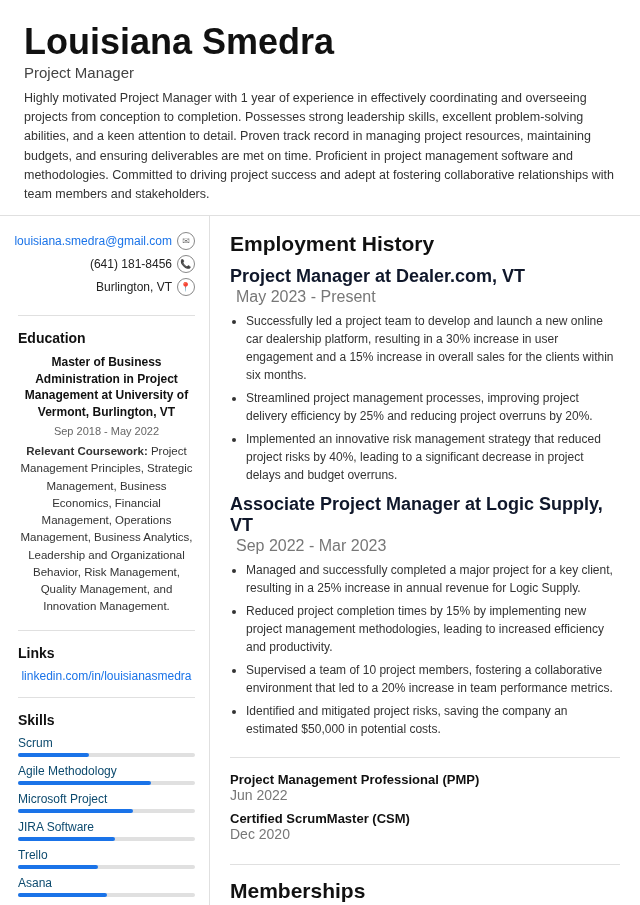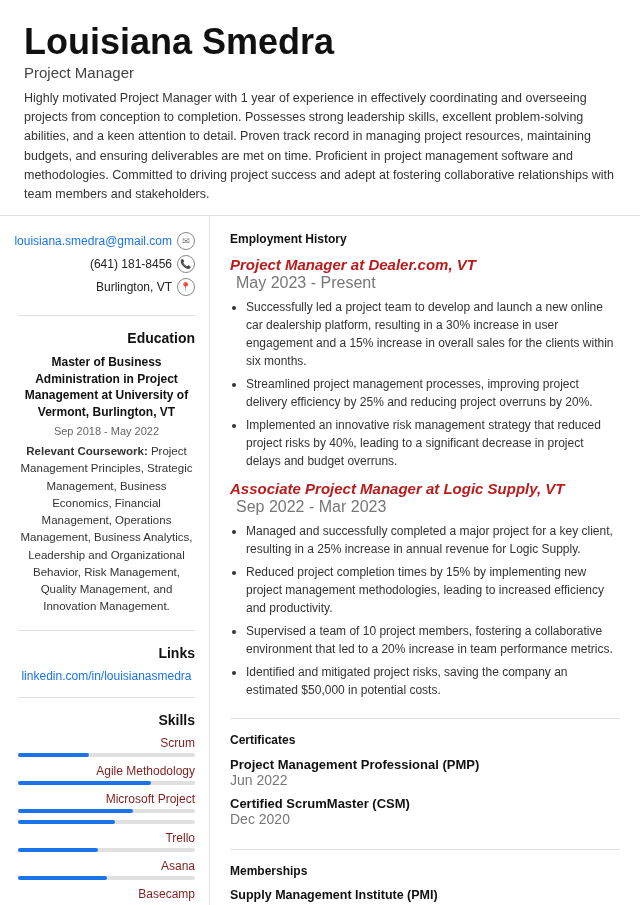--- a/index.html
+++ b/index.html
@@ -88,21 +88,21 @@
       border-bottom: 1px solid #e0e0e0;
       padding-bottom: 14px;
       margin-bottom: 14px;
     }
     .section-left:last-child {
       border-bottom: none;
     }
     .section-left-title {
       font-size: 14px;
       font-weight: 700;
-      text-align: right;
+      text-align: left;
       margin-bottom: 8px;
       color: #111;
     }
     .edu-degree {
       font-size: 12px;
       font-weight: 700;
       text-align: center;
       color: #111;
       line-height: 1.4;
     }
@@ -124,23 +124,22 @@
       font-size: 12px;
       text-decoration: none;
       display: block;
       text-align: center;
     }
     .skill-item {
       margin-bottom: 7px;
     }
     .skill-name {
       font-size: 12px;
-      text-align: right;
       margin-bottom: 3px;
-      color: #7f1d1d;
+      color: #0c4a6e;
     }
     .skill-bar-bg {
       width: 100%;
       height: 4px;
       background: #e0e0e0;
       border-radius: 2px;
     }
     .skill-bar-fill {
       height: 4px;
       background: #1a73e8;
@@ -157,31 +156,30 @@
     .section-right {
       border-bottom: 1px solid #e0e0e0;
       padding-bottom: 14px;
       margin-bottom: 14px;
     }
     .section-right:last-child {
       border-bottom: none;
       margin-bottom: 0;
     }
     .section-right-title {
-      font-size: 12px;
+      font-size: 21px;
       font-weight: 700;
       color: #111;
       margin-bottom: 10px;
     }
     .job-title {
-      font-size: 15px;
-      font-weight: 700;
-      color: #b91c1c;
+      font-size: 18px;
+      font-weight: 700;
+      color: #0f172a;
       margin-bottom: 1px;
-      font-style: italic;
     }
     .job-date {
       font-size: 16px;
       color: #777;
       margin-bottom: 6px;
       margin-left: 6px;
     }
     .job-bullets {
       padding-left: 16px;
     }
@@ -274,20 +272,21 @@
         <div class="skill-bar-fill" style="width:75%"></div>
       </div>
     </div>
             <div class="skill-item">
       <div class="skill-name">Microsoft Project</div>
       <div class="skill-bar-bg">
         <div class="skill-bar-fill" style="width:65%"></div>
       </div>
     </div>
             <div class="skill-item">
+      <div class="skill-name">JIRA Software</div>
       <div class="skill-bar-bg">
         <div class="skill-bar-fill" style="width:55%"></div>
       </div>
     </div>
             <div class="skill-item">
       <div class="skill-name">Trello</div>
       <div class="skill-bar-bg">
         <div class="skill-bar-fill" style="width:45%"></div>
       </div>
     </div>
@@ -327,21 +326,20 @@
                 <li>Managed and successfully completed a major project for a key client, resulting in a 25% increase in annual revenue for Logic Supply.</li>
                 <li>Reduced project completion times by 15% by implementing new project management methodologies, leading to increased efficiency and productivity.</li>
                 <li>Supervised a team of 10 project members, fostering a collaborative environment that led to a 20% increase in team performance metrics.</li>
                 <li>Identified and mitigated project risks, saving the company an estimated $50,000 in potential costs.</li>
               </ul>
     </div>
           </div>
       </div>
 
       <div class="section-right">
-        <div class="section-right-title">Certificates</div>
         <div id="certs-container">
             <div>
       <div class="cert-name">Project Management Professional (PMP)</div>
       <div class="cert-date">Jun 2022</div>
     </div>
             <div>
       <div class="cert-name">Certified ScrumMaster (CSM)</div>
       <div class="cert-date">Dec 2020</div>
     </div>
           </div>

